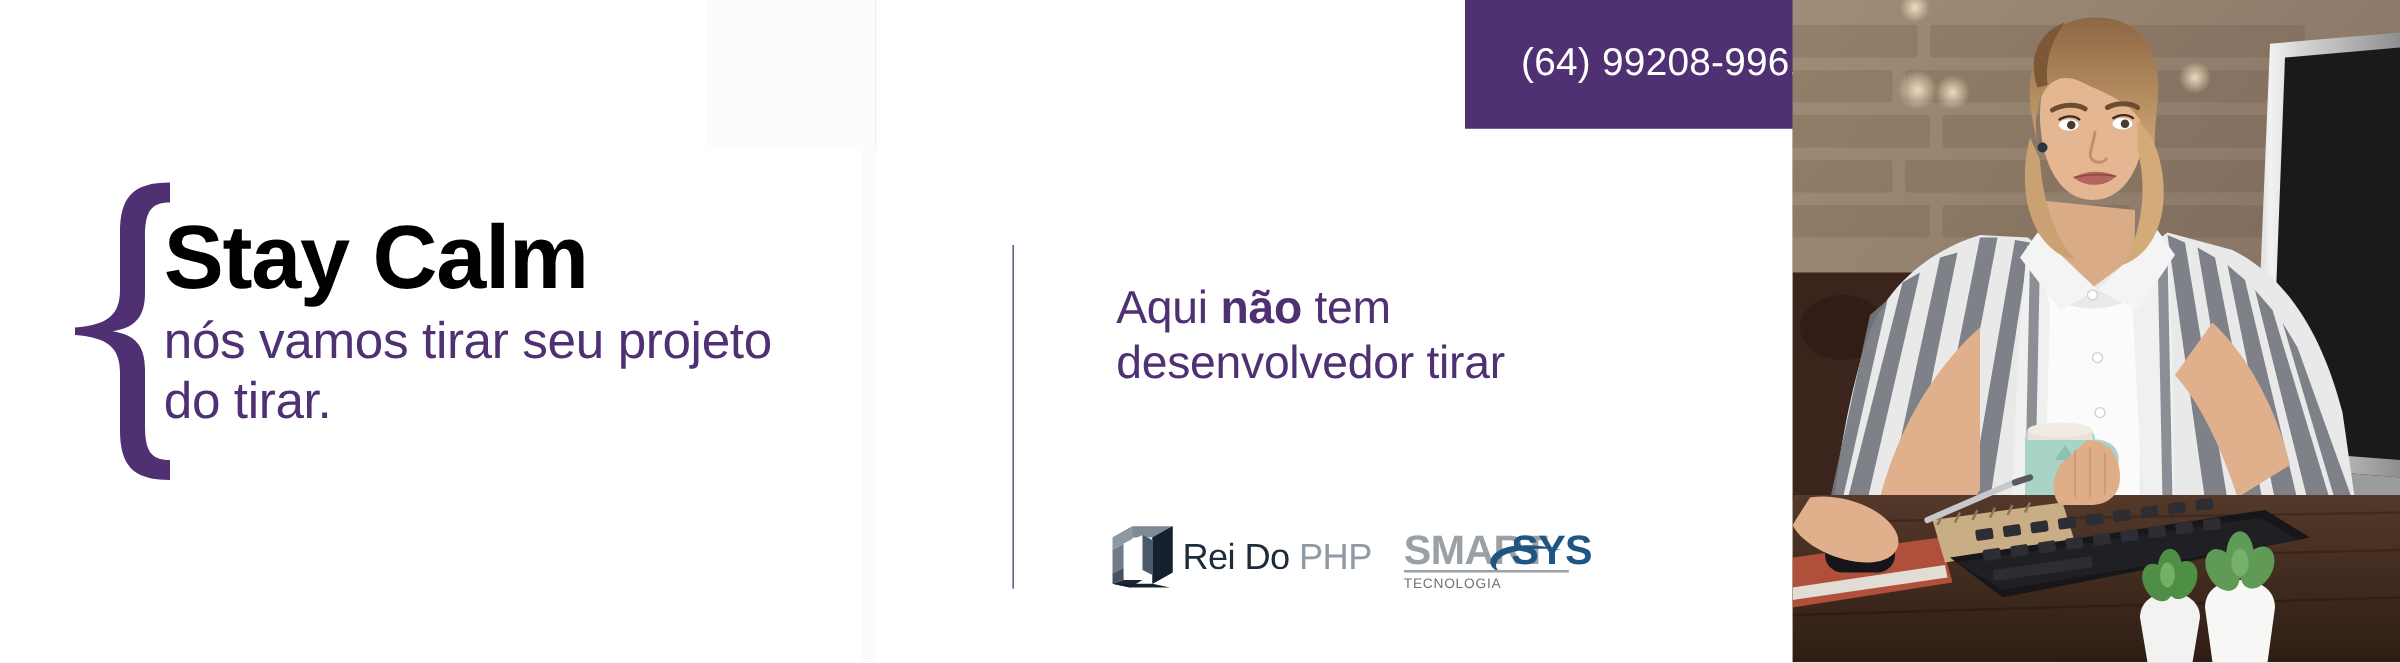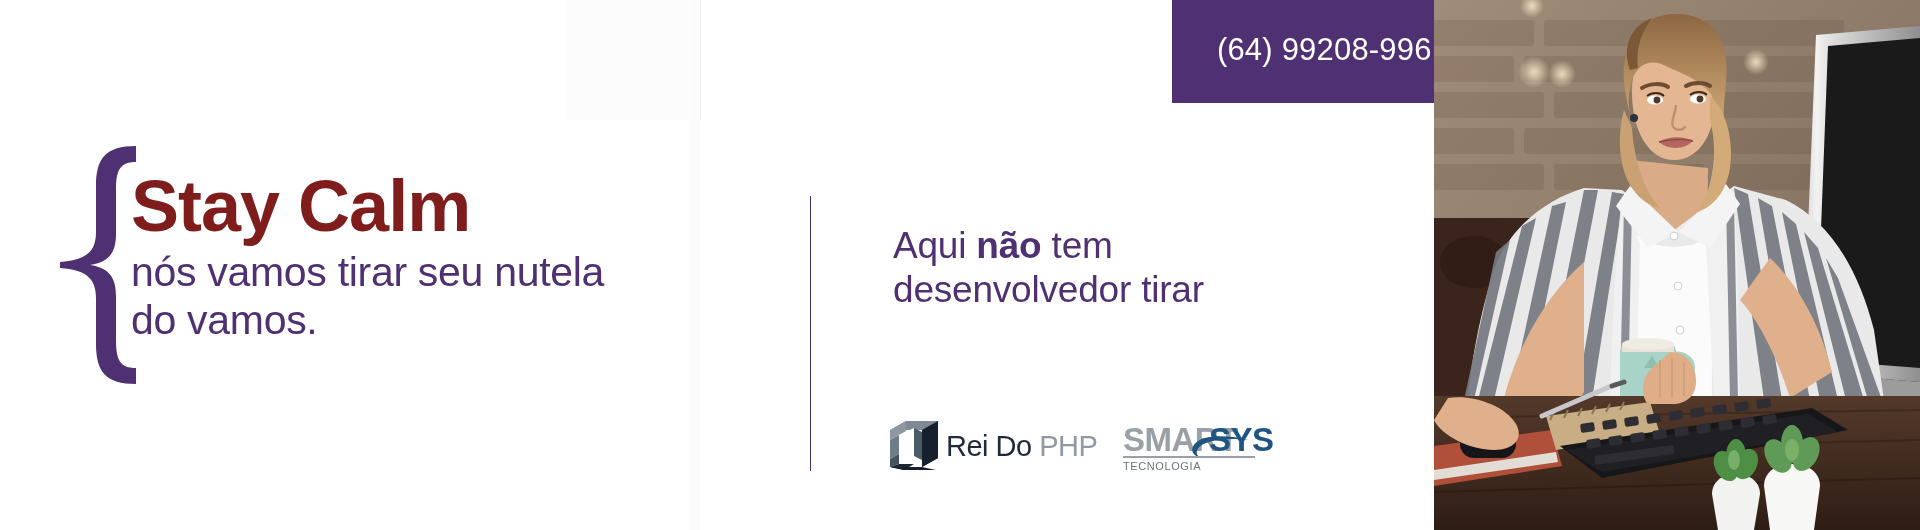--- a/index.html
+++ b/index.html
@@ -80,21 +80,21 @@
   }
   .brace svg { display: block; }
 
   .headline-wrap {
     position: absolute;
     left: 131px;
     top: 168px;
     width: 560px;
   }
   .headline {
-    color: #7f1d1d;
+    color: #000000;
     font-size: 72px;
     font-weight: bold;
     line-height: 76px;
     letter-spacing: -1px;
     margin: 0;
     white-space: nowrap;
   }
   .subhead {
     color: #4f3072;
     font-size: 41px;
@@ -202,22 +202,22 @@
                C 64 122 72 114 72 94
                L 72 50
                C 72 30 76 22 92 22
                Z" fill="#4f3072"></path>
     </svg>
   </div>
 
   <div class="headline-wrap">
     <div class="headline">Stay Calm</div>
     <div class="subhead">
-      <div>nós vamos tirar seu nutela</div>
-      <div>do vamos.</div>
+      <div>nós vamos tirar seu projeto</div>
+      <div>do tirar.</div>
     </div>
   </div>
 
   <div class="divider"></div>
 
   <div class="tagline">
     <div><span>Aqui </span><b>não</b><span> tem</span></div>
     <div>desenvolvedor tirar</div>
   </div>
 

